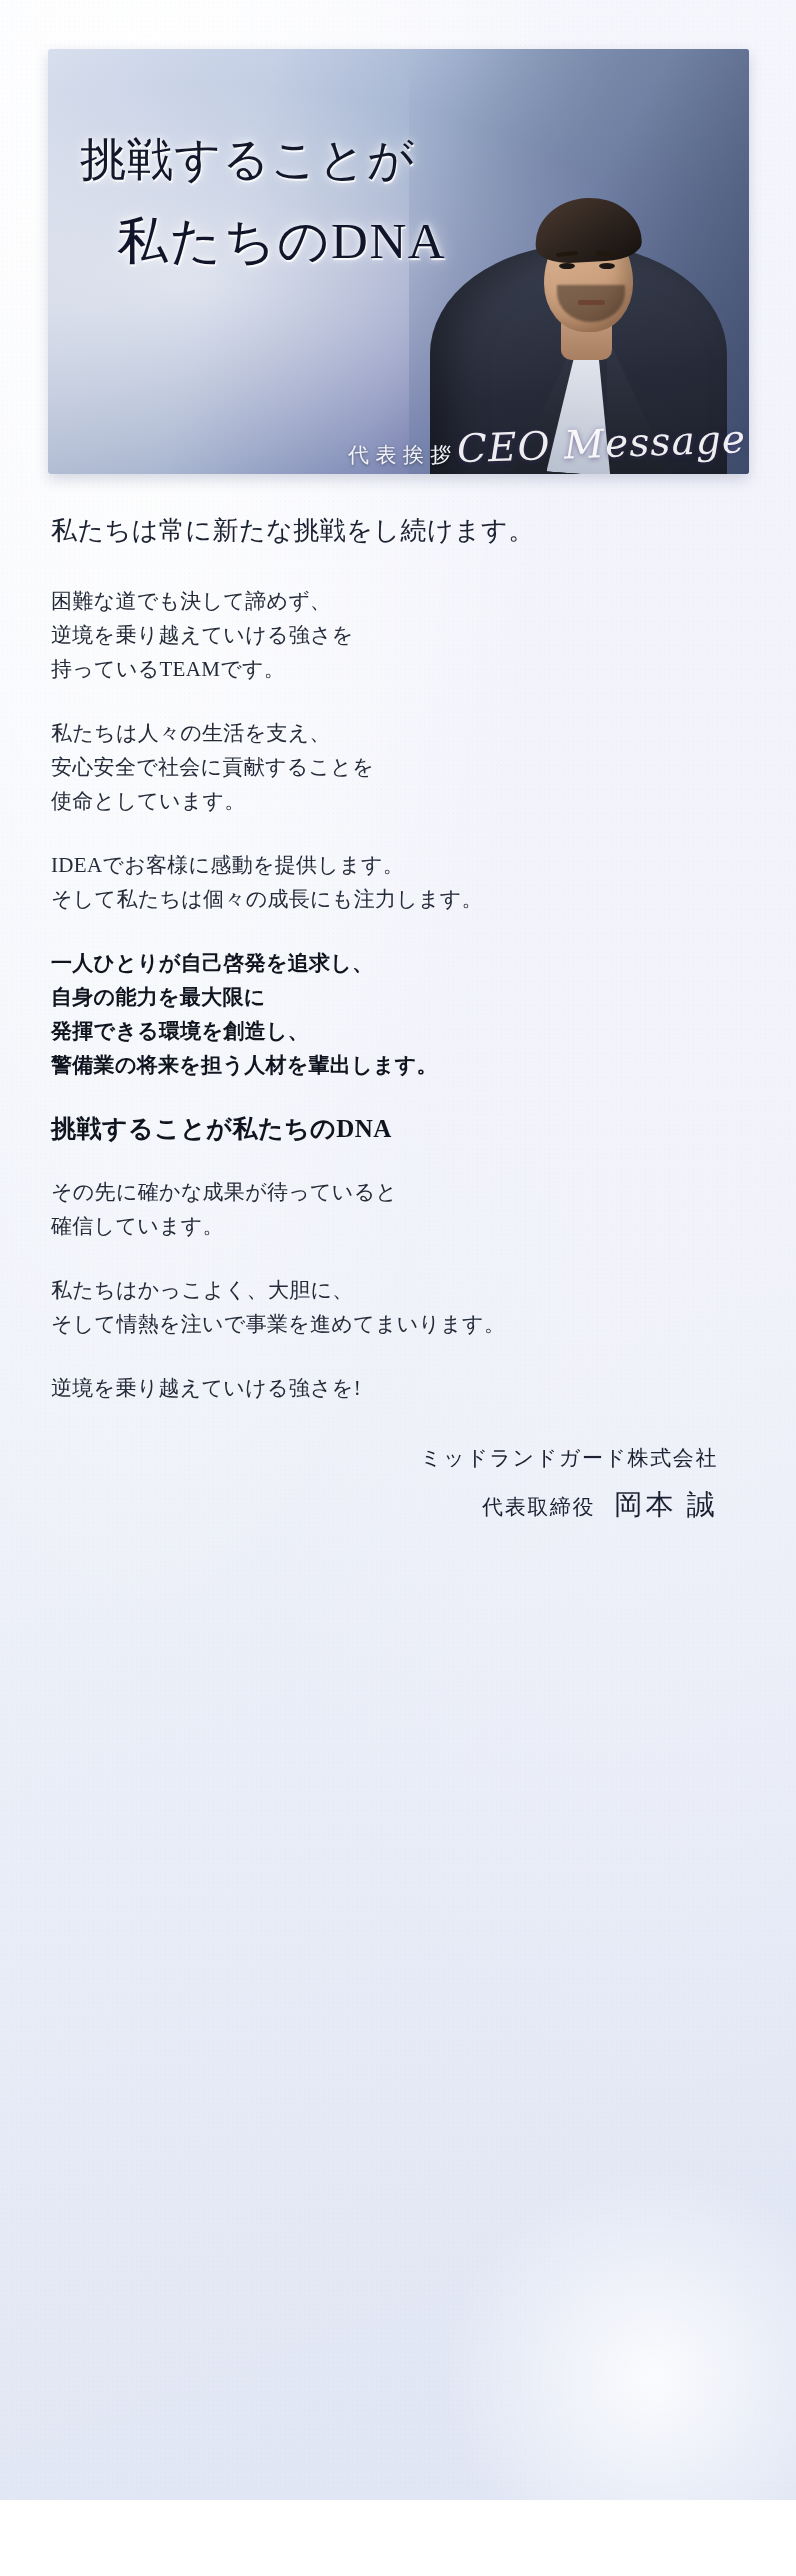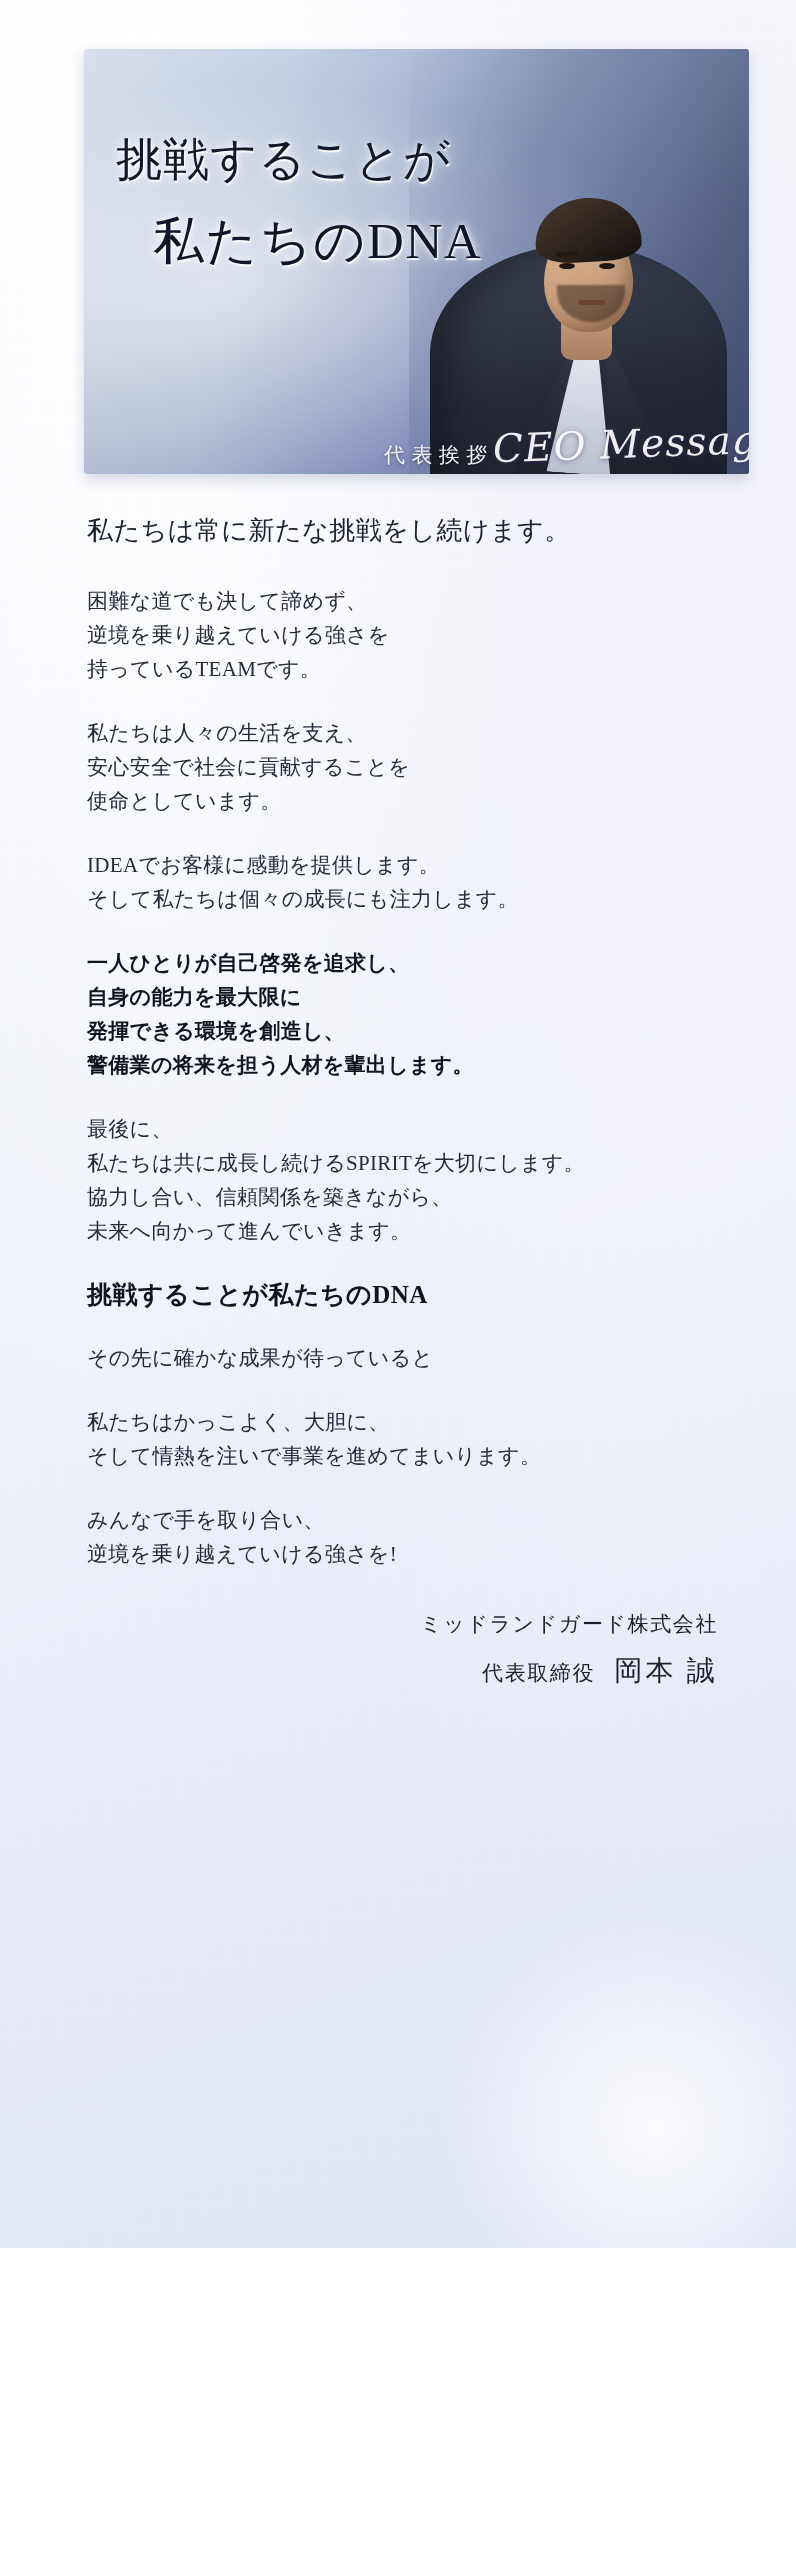--- a/index.html
+++ b/index.html
@@ -11,28 +11,27 @@
     width: 797px;
     height: 2576px;
     font-family: "Liberation Serif", serif;
     overflow: hidden;
   }
 
   
   .page {
     position: relative;
     width: 797px;
-    height: 2248px;
+    height: 2500px;
     background:
       radial-gradient(ellipse at 18% 6%, #ffffff 0%, rgba(255,255,255,0) 45%),
       radial-gradient(ellipse at 85% 30%, #f3f3fb 0%, rgba(243,243,251,0) 55%),
       linear-gradient(160deg, #fafbfe 0%, #f3f5fb 30%, #eef1f9 55%, #e6eaf6 78%, #dfe5f4 100%);
     box-sizing: border-box;
     overflow: hidden;
-    padding-left: 36px;
   }
   
   .page::before {
     content: "";
     position: absolute;
     inset: 0;
     background-image: radial-gradient(rgba(120,135,185,0.13) 0.7px, rgba(0,0,0,0) 0.8px);
     background-size: 4.8px 4.8px;
     opacity: 0.55;
     pointer-events: none;
@@ -358,41 +357,35 @@
         <span class="ln">そして私たちは個々の成長にも注力します。</span>
       </div>
 
       <div class="para bold">
         <span class="ln">一人ひとりが自己啓発を追求し、</span>
         <span class="ln">自身の能力を最大限に</span>
         <span class="ln">発揮できる環境を創造し、</span>
         <span class="ln">警備業の将来を担う人材を輩出します。</span>
       </div>
 
-      <div class="para">
-        <span class="ln">最後に、</span>
-        <span class="ln">私たちは共に成長し続けるSPIRITを大切にします。</span>
-        <span class="ln">協力し合い、信頼関係を築きながら、</span>
-        <span class="ln">未来へ向かって進んでいきます。</span>
-      </div>
 
 
       <div class="heading-dna">挑戦することが私たちのDNA</div>
 
       <div class="para">
         <span class="ln">その先に確かな成果が待っていると</span>
+        <span class="ln">確信しています。</span>
       </div>
 
       <div class="para">
         <span class="ln">私たちはかっこよく、大胆に、</span>
         <span class="ln">そして情熱を注いで事業を進めてまいります。</span>
       </div>
 
       <div class="para">
-        <span class="ln">みんなで手を取り合い、</span>
         <span class="ln">逆境を乗り越えていける強さを!</span>
       </div>
     </div>
 
     <div class="signature">
       <div class="sig-company">ミッドランドガード株式会社</div>
       <div class="sig-name-row">
         <span class="sig-title">代表取締役</span>
         <span class="sig-person">岡本 誠</span>
       </div>

